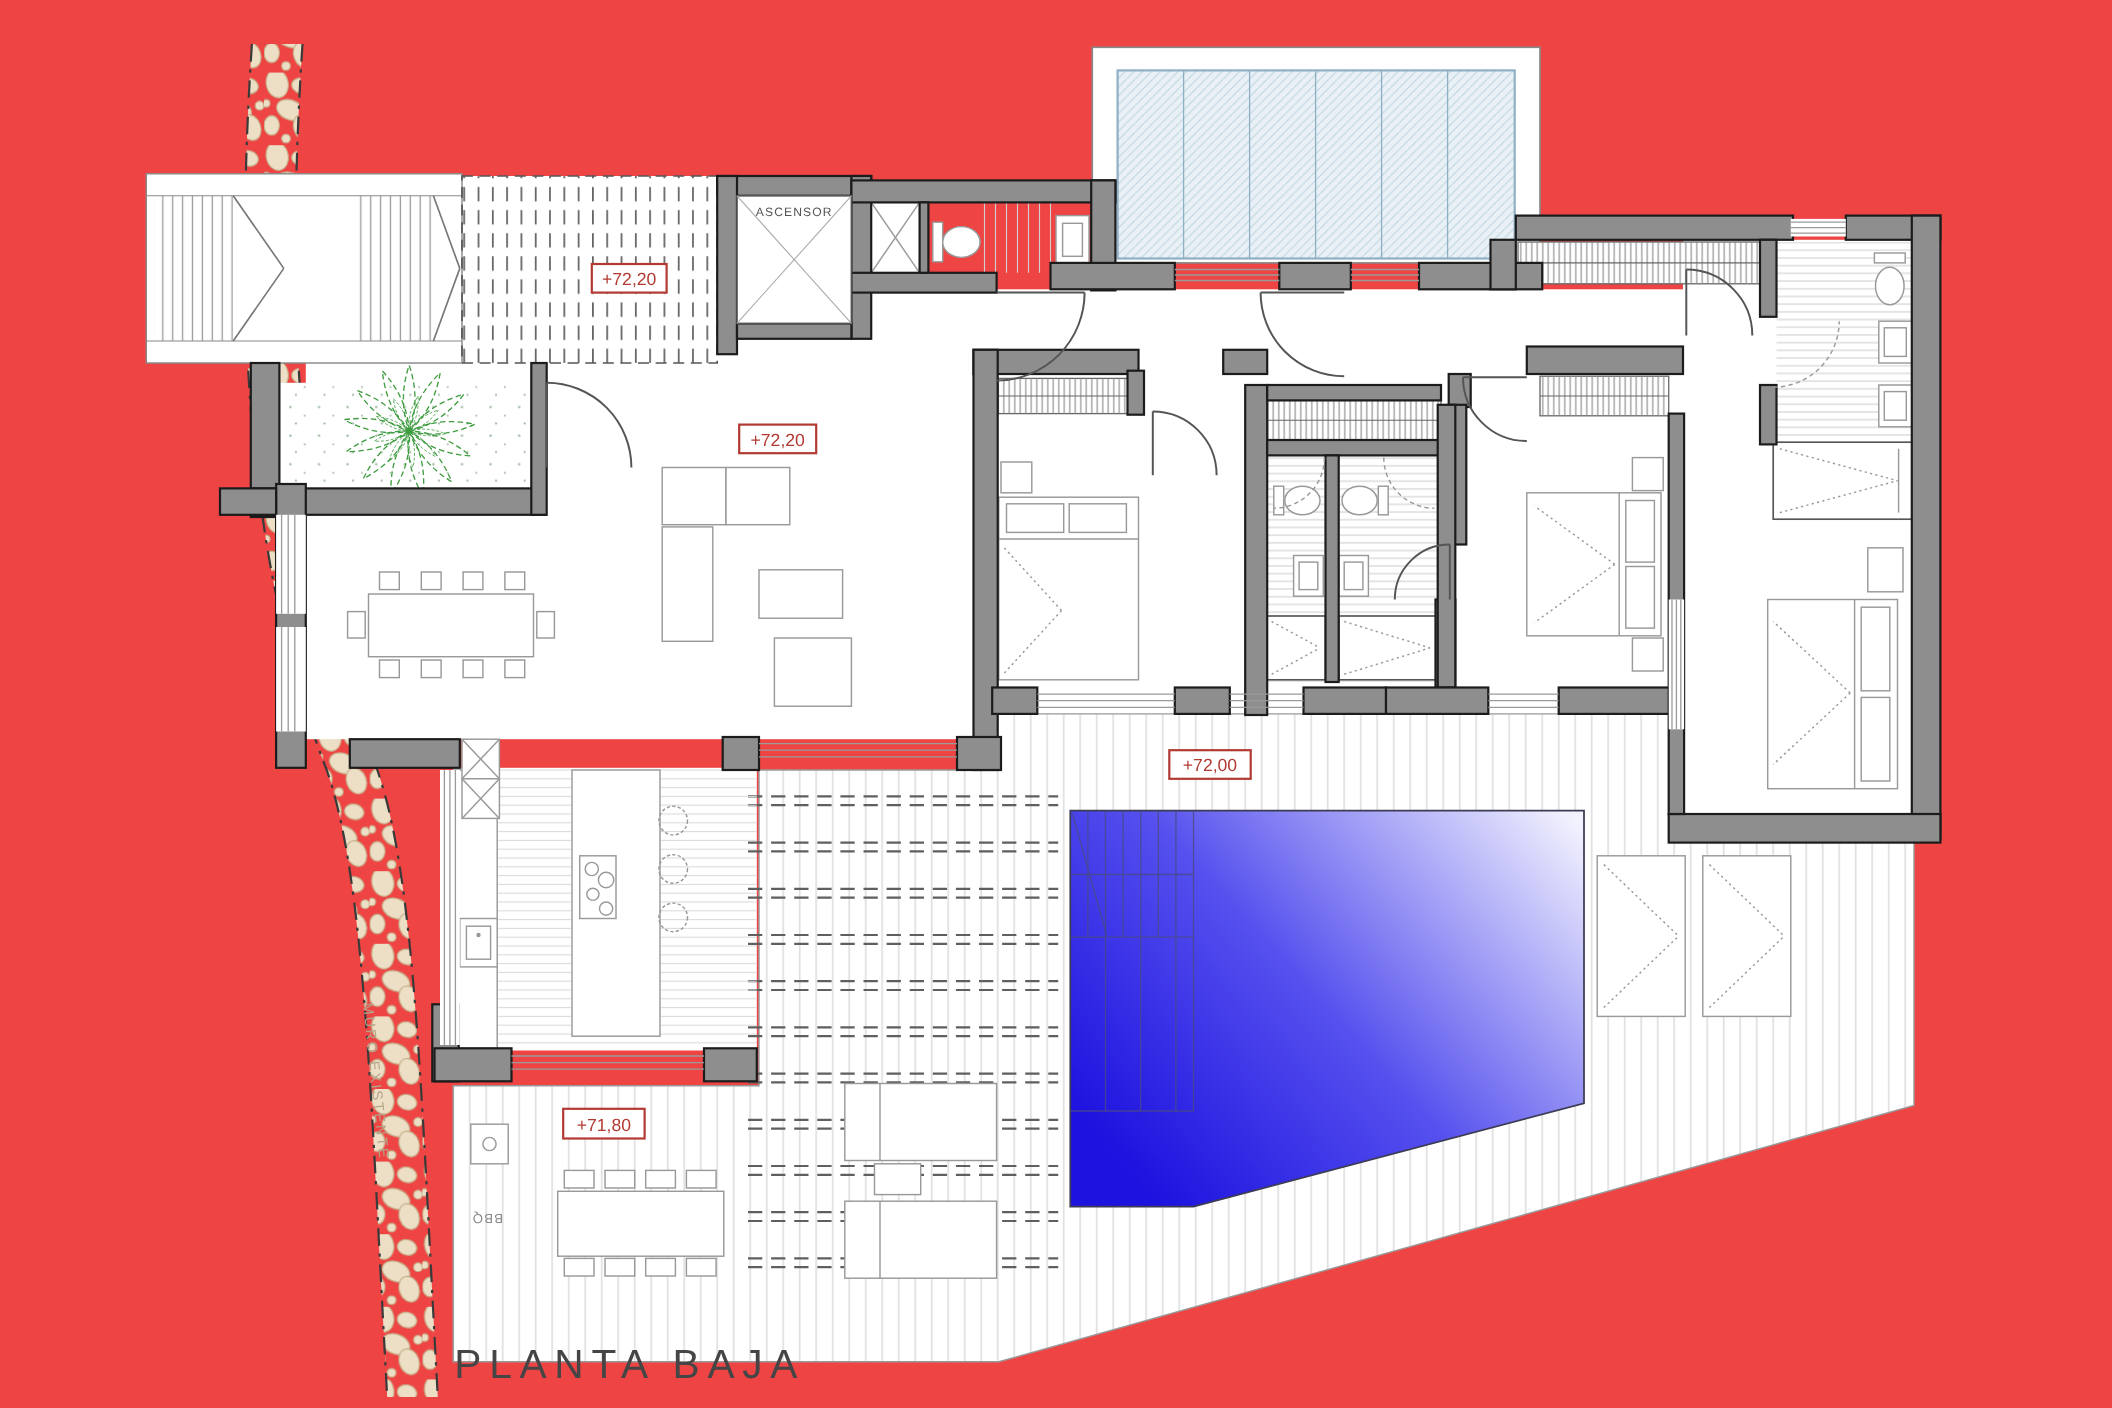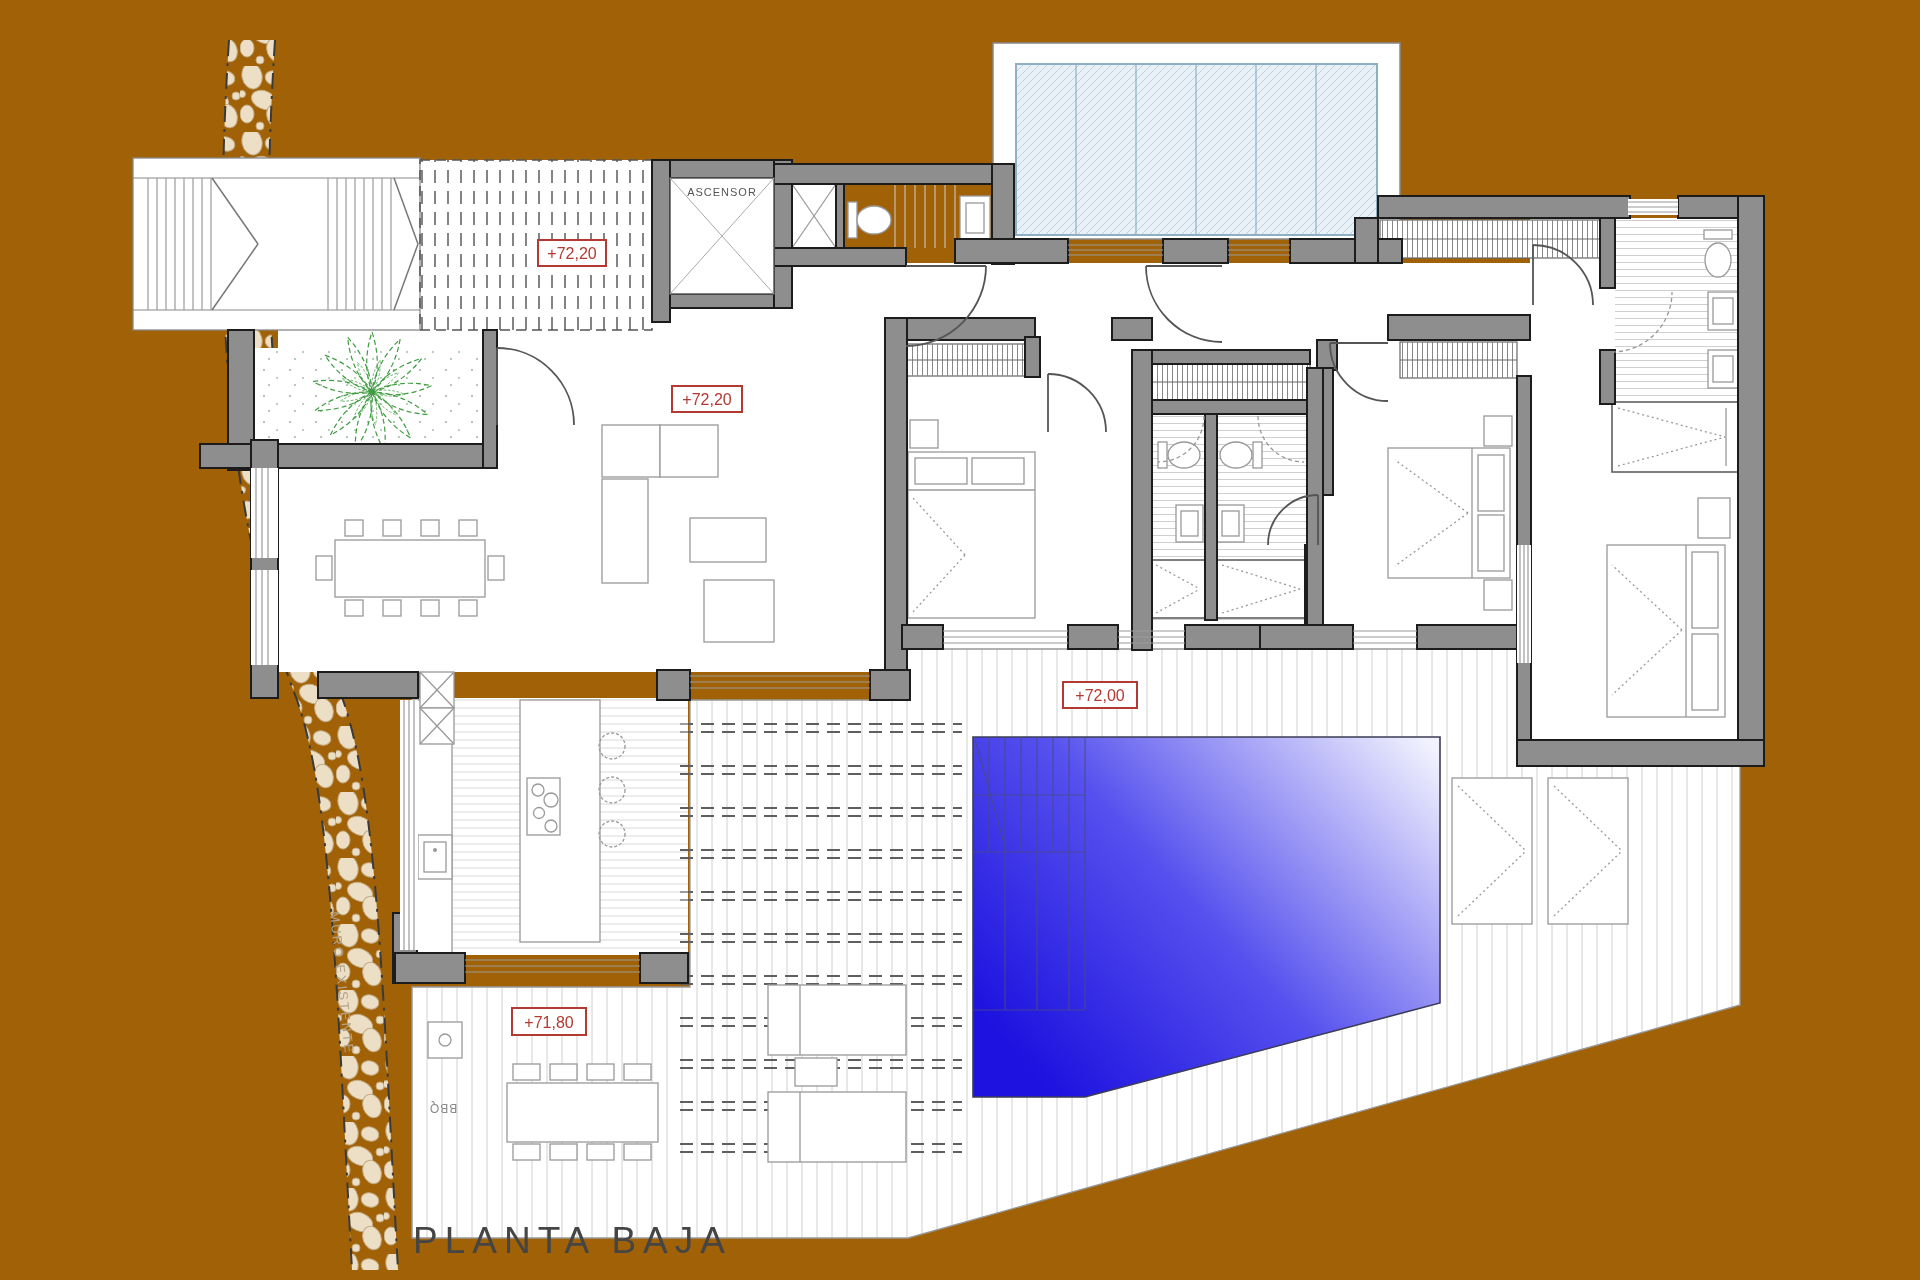--- a/index.html
+++ b/index.html
@@ -1,16 +1,16 @@
 <!DOCTYPE html>
 <html><head>
 <meta charset="utf-8">
 <style>
   html,body{margin:0;padding:0;background:#ffffff;}
-  .stage{position:relative;width:1920px;height:1280px;background:#a16207;overflow:hidden;
+  .stage{position:relative;width:1920px;height:1280px;background:#ef4444;overflow:hidden;
          font-family:"Liberation Sans", sans-serif;}
   svg{display:block;}
   text{font-family:"Liberation Sans", sans-serif;}
   .elev-text{font-size:16px;}
   .title-text{font-size:37px;letter-spacing:7px;}
   .asc-text{font-size:11px;letter-spacing:1px;fill:#555;}
   .bbq-text{font-size:12px;fill:#8a8a8a;letter-spacing:1px;}
   .muro-text{font-size:13px;fill:#b3a48a;letter-spacing:2px;}
 </style>
 </head>

